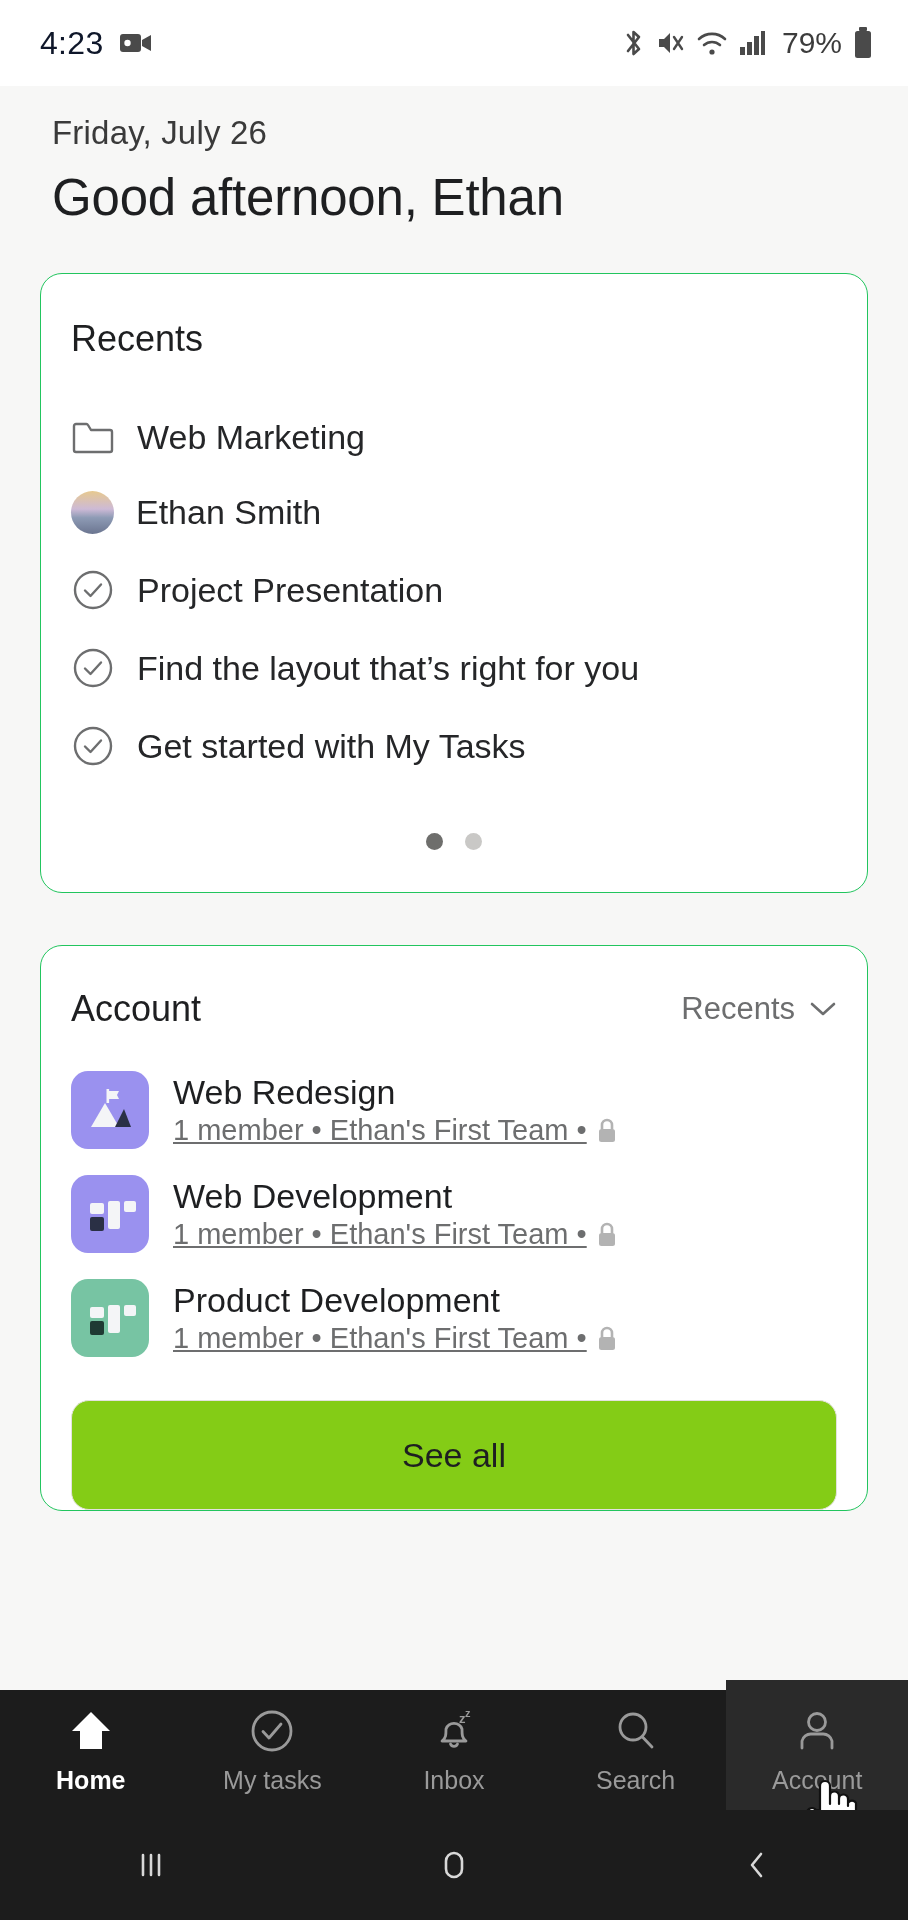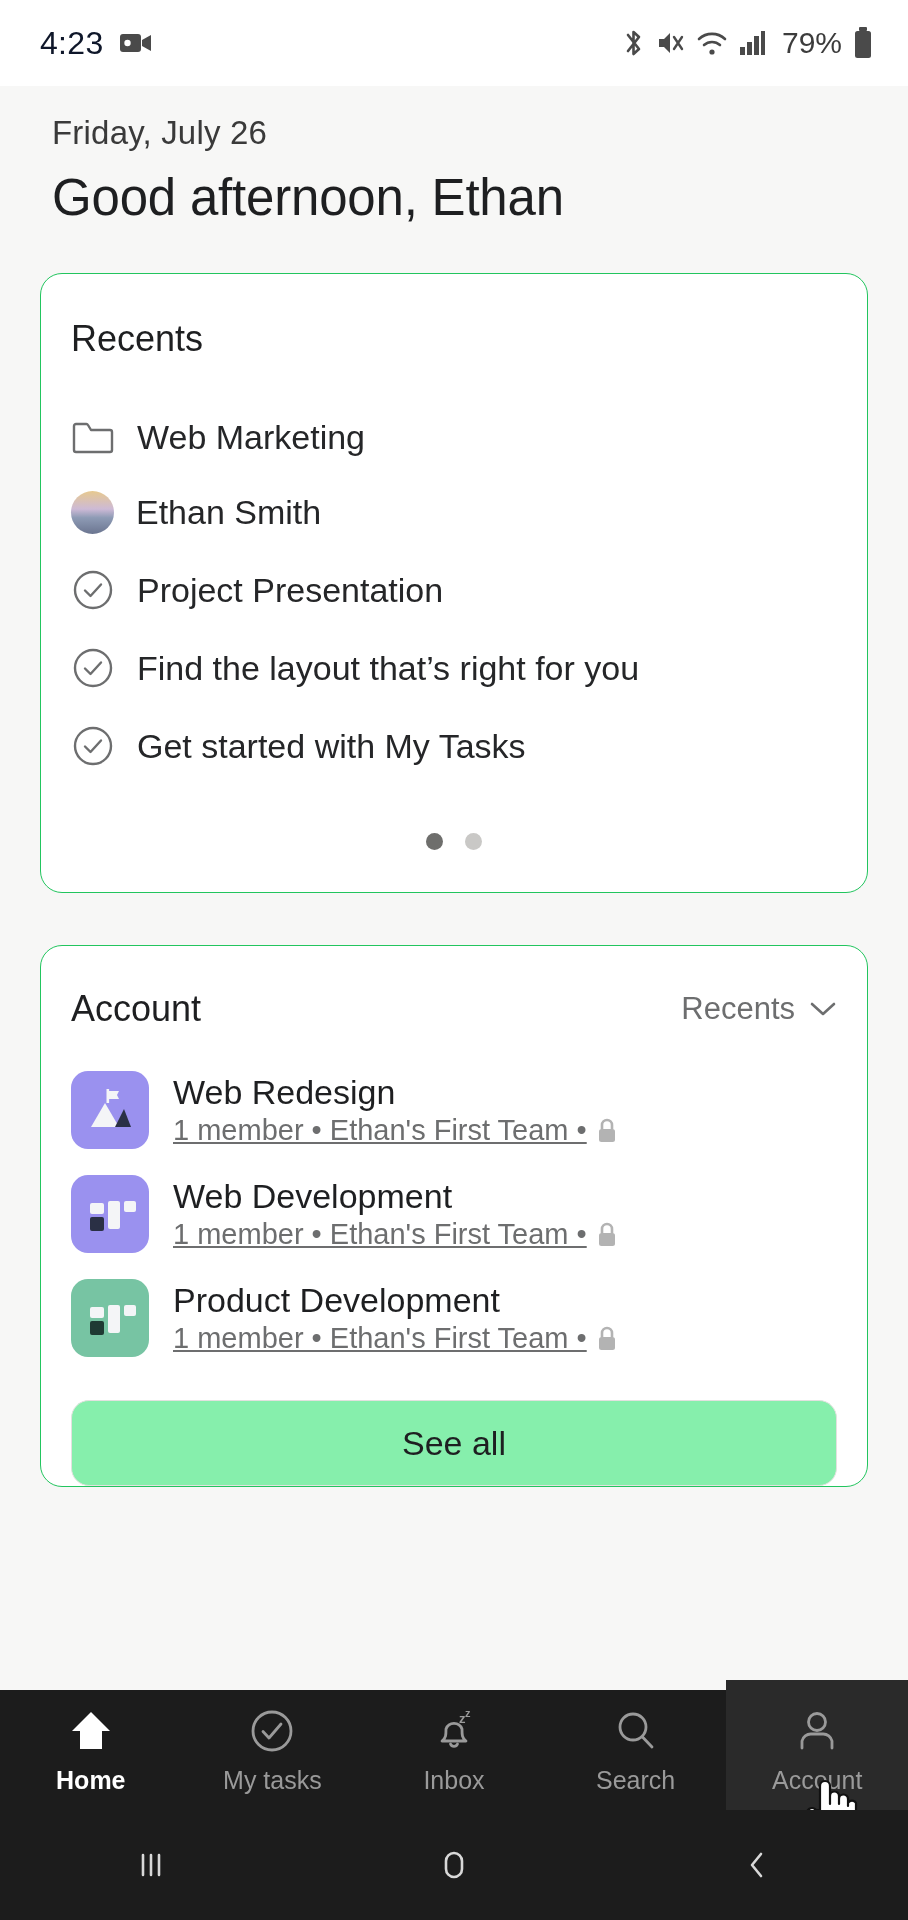--- a/index.html
+++ b/index.html
@@ -60,22 +60,22 @@
   .proj-list { margin-top: 28px; }
   .proj-row { display: flex; align-items: center; gap: 24px; padding: 13px 30px; }
   .proj-icon { width: 78px; height: 78px; border-radius: 17px; flex: 0 0 auto; position: relative; }
   .proj-text { display: flex; flex-direction: column; gap: 2px; }
   .proj-name { font-size: 34px; color: #1e1f21; font-family: "Liberation Sans", sans-serif; }
   .proj-meta { font-size: 29px; color: #6d6e6f; font-family: "Liberation Sans", sans-serif; display: flex; align-items: center; gap: 8px; text-decoration: underline; }
 
   .see-all {
     margin: 30px 30px 0 30px;
     border: 1px solid #e3e1df; border-radius: 18px;
-    height: 86px; display: flex; align-items: center; justify-content: center;
-    font-size: 34px; color: #1e1f21; background: #86efac; font-family: "Liberation Sans", sans-serif;
+    height: 110px; display: flex; align-items: center; justify-content: center;
+    font-size: 34px; color: #1e1f21; background: #84cc16; font-family: "Liberation Sans", sans-serif;
   }
 
   
   .appnav {
     position: absolute; left: 0; right: 0; bottom: 110px;
     height: 120px; background: #1c1c1c;
     display: flex; align-items: center;
   }
   .nav-item { flex: 1; display: flex; flex-direction: column; align-items: center; gap: 10px; position: relative; }
   .nav-label { font-size: 25px; color: #9a9a9a; font-family: "Liberation Sans", sans-serif; }

